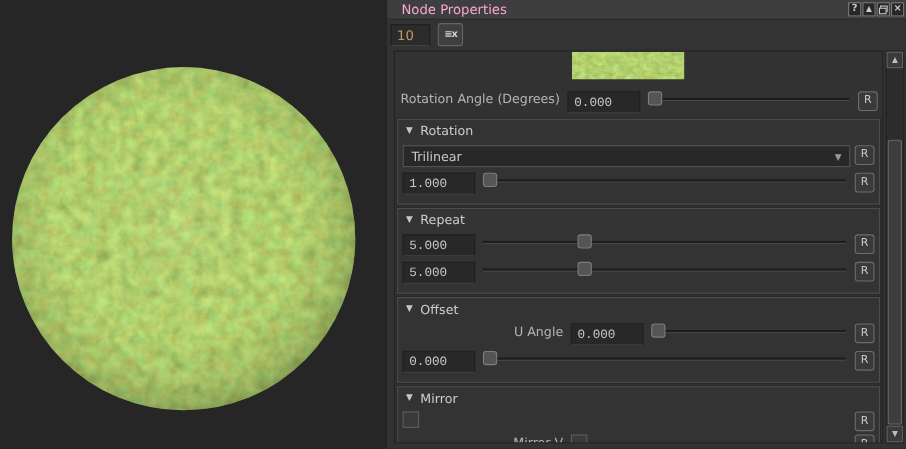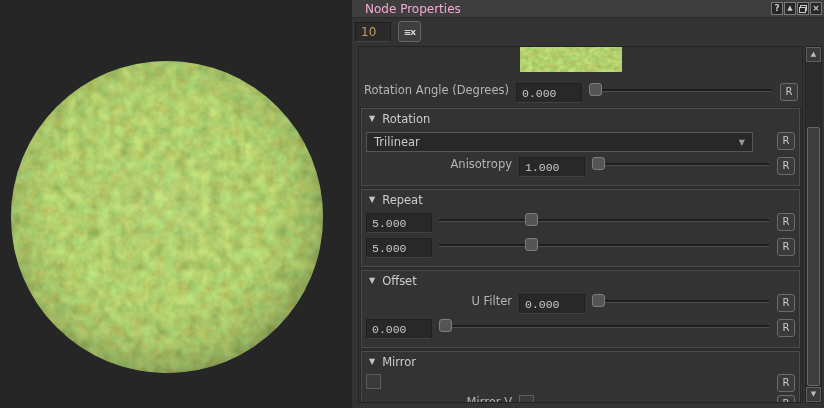--- a/index.html
+++ b/index.html
@@ -45,21 +45,21 @@
   .plabel{width:146px;flex:none;text-align:right;padding-right:7px;color:#b5b5b5;font-size:11.5px;white-space:nowrap}
   .field{width:66px;flex:none;height:20px;box-sizing:border-box;background:#282828;border:1px solid #202020;
          border-bottom-color:#414141;color:#c9c9c9;font-size:11.5px;padding:0 5px;font-family:Liberation Mono, monospace;outline:none}
   .slider{flex:1;position:relative;height:15px;margin:0 8px 0 7px}
   .slider .track{position:absolute;left:0;right:0;top:6px;height:2px;background:#1d1d1d;border-bottom:1px solid #4d4d4d}
   .slider .handle{position:absolute;top:0;width:13px;height:13px;background:#555555;border:1px solid #7d7d7d;
                   border-radius:3px;box-sizing:border-box}
   .rbtn{flex:none;width:18px;height:18px;background:#3a3a3a;border:1px solid #6c6c6c;border-radius:3px;
         color:#c8c8c8;font-size:10px;display:flex;align-items:center;justify-content:center;box-sizing:border-box;
         font-family:inherit;line-height:1}
-  .combo{flex:1;height:20px;box-sizing:border-box;background:#282828;border:1px solid #565656;margin-right:24px;
+  .combo{flex:1;height:20px;box-sizing:border-box;background:#282828;border:1px solid #565656;margin-right:4px;
          display:flex;align-items:center;color:#c9c9c9;font-size:11.5px;padding:0 7px}
   .combo .arrow{margin-left:auto;color:#9a9a9a;font-size:8px}
   .checkbox{width:15px;height:15px;flex:none;background:#3a3a3a;border:1px solid #5d5d5d;box-sizing:border-box}
   .spacer{flex:1}
 
   .group{margin:3px 2px 0;border:1px solid #4c4c4c;box-shadow:0 0 0 1px #282828;background:#333333;padding-bottom:3px}
   .ghead{display:flex;align-items:center;height:16px;padding:2px 0 0 7px;color:#cdcdcd;font-size:11.5px}
   .ghead .tri{font-size:8px;margin-right:7px;color:#c6c6c6;line-height:1}
 
   .scrollbar{position:absolute;right:2px;top:46px;bottom:5px;width:17px;background:#2c2c2c;
@@ -158,21 +158,20 @@
           <span>Rotation</span>
         </div>
         <div class="prow">
           <div class="combo">
             <span>Trilinear</span>
             <span class="arrow">▼</span>
           </div>
           <div class="rbtn">R</div>
         </div>
         <div class="prow">
-          <span class="plabel">Anisotropy</span>
           <input class="field" type="text" value="1.000" style="">
           <div class="slider">
             <div class="track"></div>
             <div class="handle" style="left: 0%;"></div>
           </div>
           <div class="rbtn">R</div>
         </div>
       </div>
 
       <div class="group">
@@ -197,21 +196,21 @@
           <div class="rbtn">R</div>
         </div>
       </div>
 
       <div class="group">
         <div class="ghead">
           <span class="tri">▼</span>
           <span>Offset</span>
         </div>
         <div class="prow">
-          <span class="plabel">U Filter</span>
+          <span class="plabel">U Angle</span>
           <input class="field" type="text" value="0.000" style="">
           <div class="slider">
             <div class="track"></div>
             <div class="handle" style="left: 0%;"></div>
           </div>
           <div class="rbtn">R</div>
         </div>
         <div class="prow">
           <input class="field" type="text" value="0.000" style="">
           <div class="slider">

